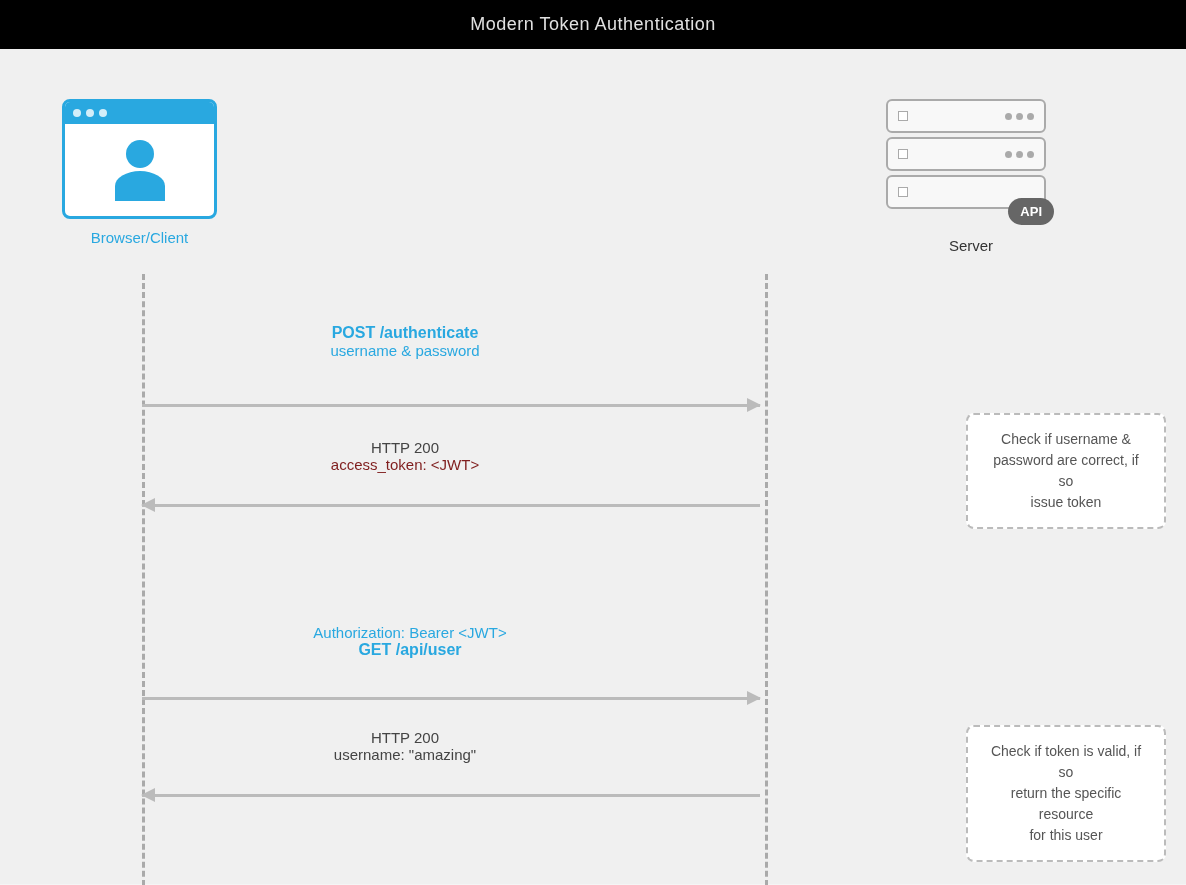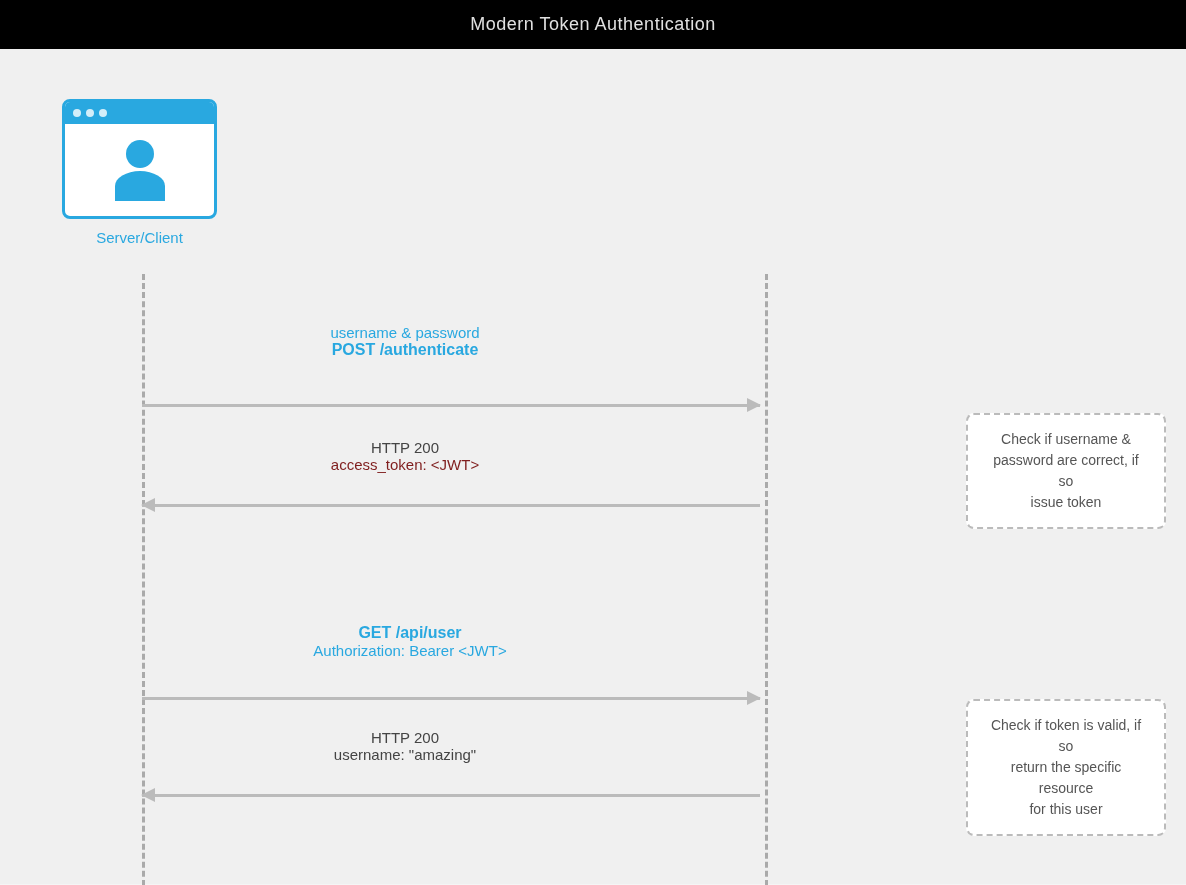--- a/index.html
+++ b/index.html
@@ -251,53 +251,78 @@
         <div class="browser-dot"></div>
         <div class="browser-dot"></div>
       </div>
       <div class="browser-content">
         <div class="person-icon">
           <div class="person-head"></div>
           <div class="person-body"></div>
         </div>
       </div>
     </div>
-    <div class="browser-label">Server/Client</div>
-  </div>
-
+    <div class="browser-label">Browser/Client</div>
+  </div>
+
+  <div class="server-icon">
+    <div class="server-stack">
+      <div class="server-unit">
+        <div class="server-unit-sq"></div>
+        <div class="server-dots">
+          <div class="server-dot"></div>
+          <div class="server-dot"></div>
+          <div class="server-dot"></div>
+        </div>
+      </div>
+      <div class="server-unit">
+        <div class="server-unit-sq"></div>
+        <div class="server-dots">
+          <div class="server-dot"></div>
+          <div class="server-dot"></div>
+          <div class="server-dot"></div>
+        </div>
+      </div>
+      <div class="server-unit" style="position:relative;">
+        <div class="server-unit-sq"></div>
+        <div class="api-cloud">API</div>
+      </div>
+    </div>
+    <div class="server-label">Server</div>
+  </div>
 
   <div class="dashed-line-client"></div>
   <div class="dashed-line-server"></div>
 
   <div class="flow-label" style="left: 240px; top: 275px; width: 330px;">
+    <div style="color:#29a8e0; font-size:16px; font-weight:600;">POST /authenticate</div>
     <div style="color:#29a8e0; font-size:15px;">username &amp; password</div>
-    <div style="color:#29a8e0; font-size:16px; font-weight:600;">POST /authenticate</div>
   </div>
 
   <div class="arrow-right" style="left:142px; top:355px; width:618px;"></div>
 
   <div class="note-box" style="right:20px; top:340px; width:200px;">
     <span>Check if username &amp;<br>password are correct, if so<br>issue token</span>
   </div>
 
   <div class="flow-label" style="left: 240px; top: 390px; width: 330px;">
     <div style="color:#444; font-size:15px; font-weight:500;">HTTP 200</div>
     <div style="color:#7f1d1d; font-size:15px;">access_token: &lt;JWT&gt;</div>
   </div>
 
   <div class="arrow-left" style="left:142px; top:455px; width:618px;"></div>
 
   <div class="flow-label" style="left: 240px; top: 575px; width: 340px;">
+    <div style="color:#29a8e0; font-size:15px;">Authorization: Bearer &lt;JWT&gt;</div>
     <div style="color:#29a8e0; font-size:16px; font-weight:600;">GET /api/user</div>
-    <div style="color:#29a8e0; font-size:15px;">Authorization: Bearer &lt;JWT&gt;</div>
   </div>
 
   <div class="arrow-right" style="left:142px; top:648px; width:618px;"></div>
 
-  <div class="note-box" style="right:20px; top:626px; width:200px;">
+  <div class="note-box" style="right:20px; top:652px; width:200px;">
     <span>Check if token is valid, if so<br>return the specific resource<br>for this user</span>
   </div>
 
   <div class="flow-label" style="left: 240px; top: 680px; width: 330px;">
     <div style="color:#444; font-size:15px; font-weight:500;">HTTP 200</div>
     <div style="color:#444; font-size:15px;">username: "amazing"</div>
   </div>
 
   <div class="arrow-left" style="left:142px; top:745px; width:618px;"></div>
 

